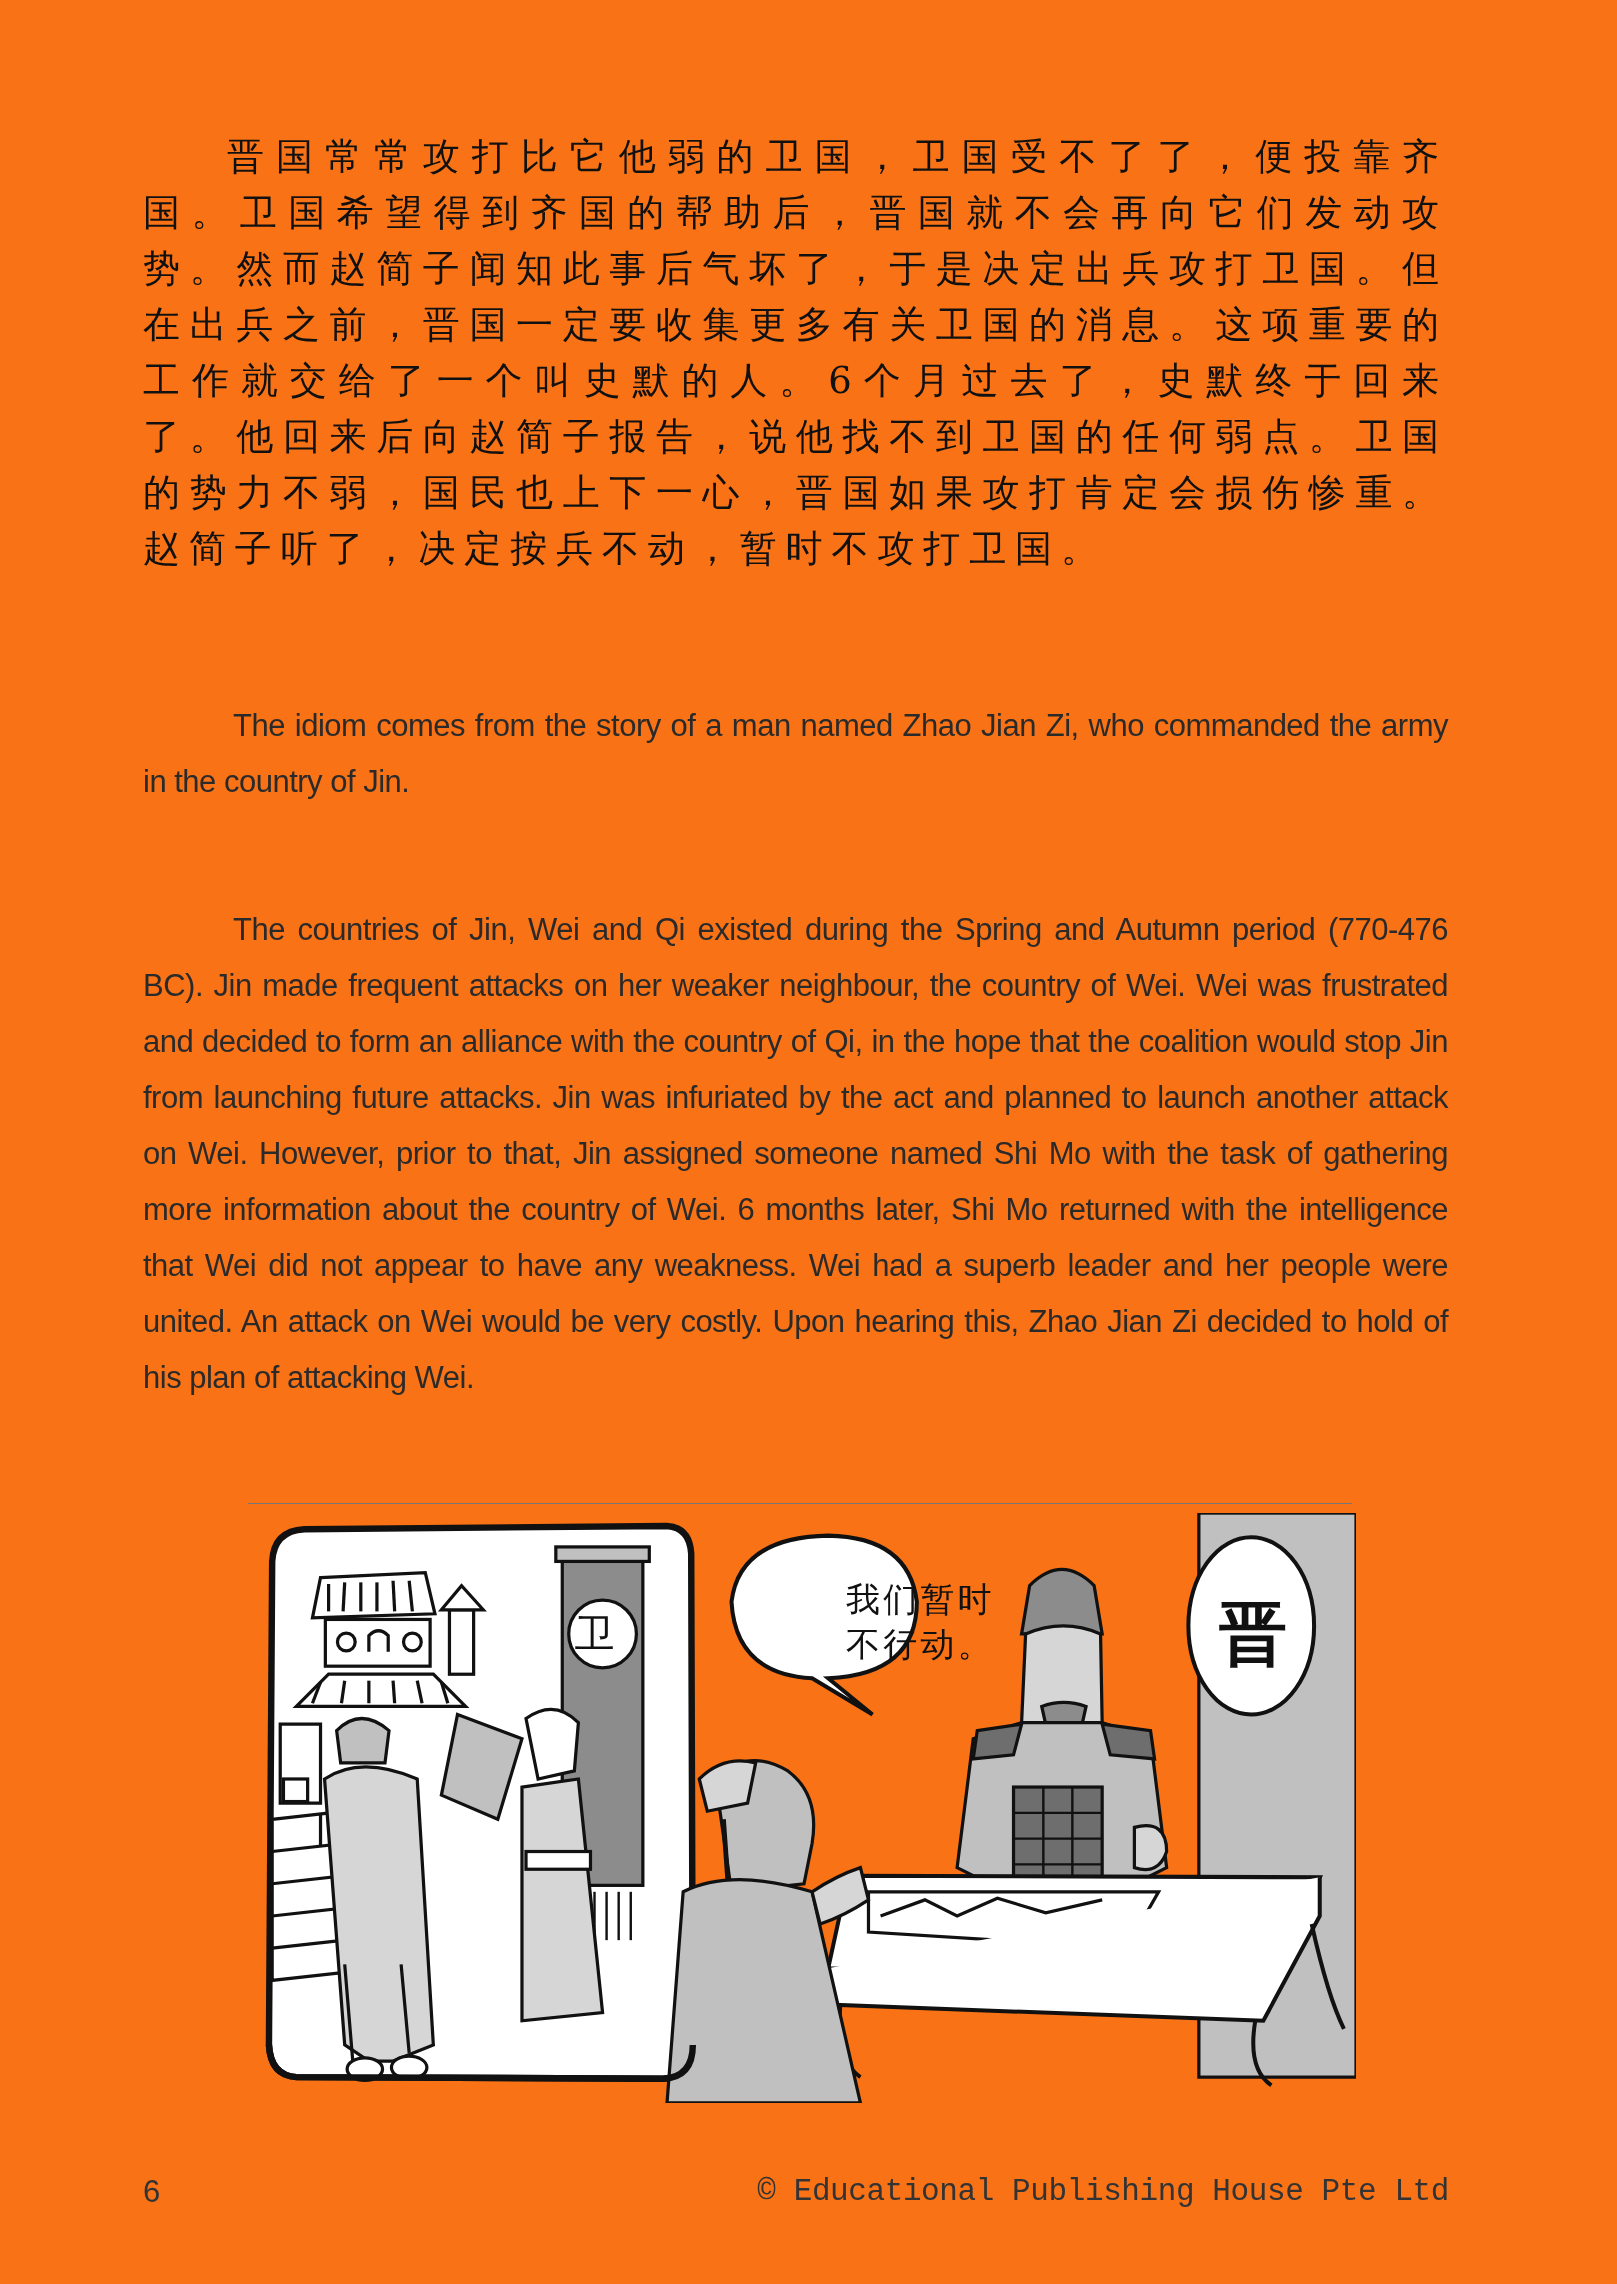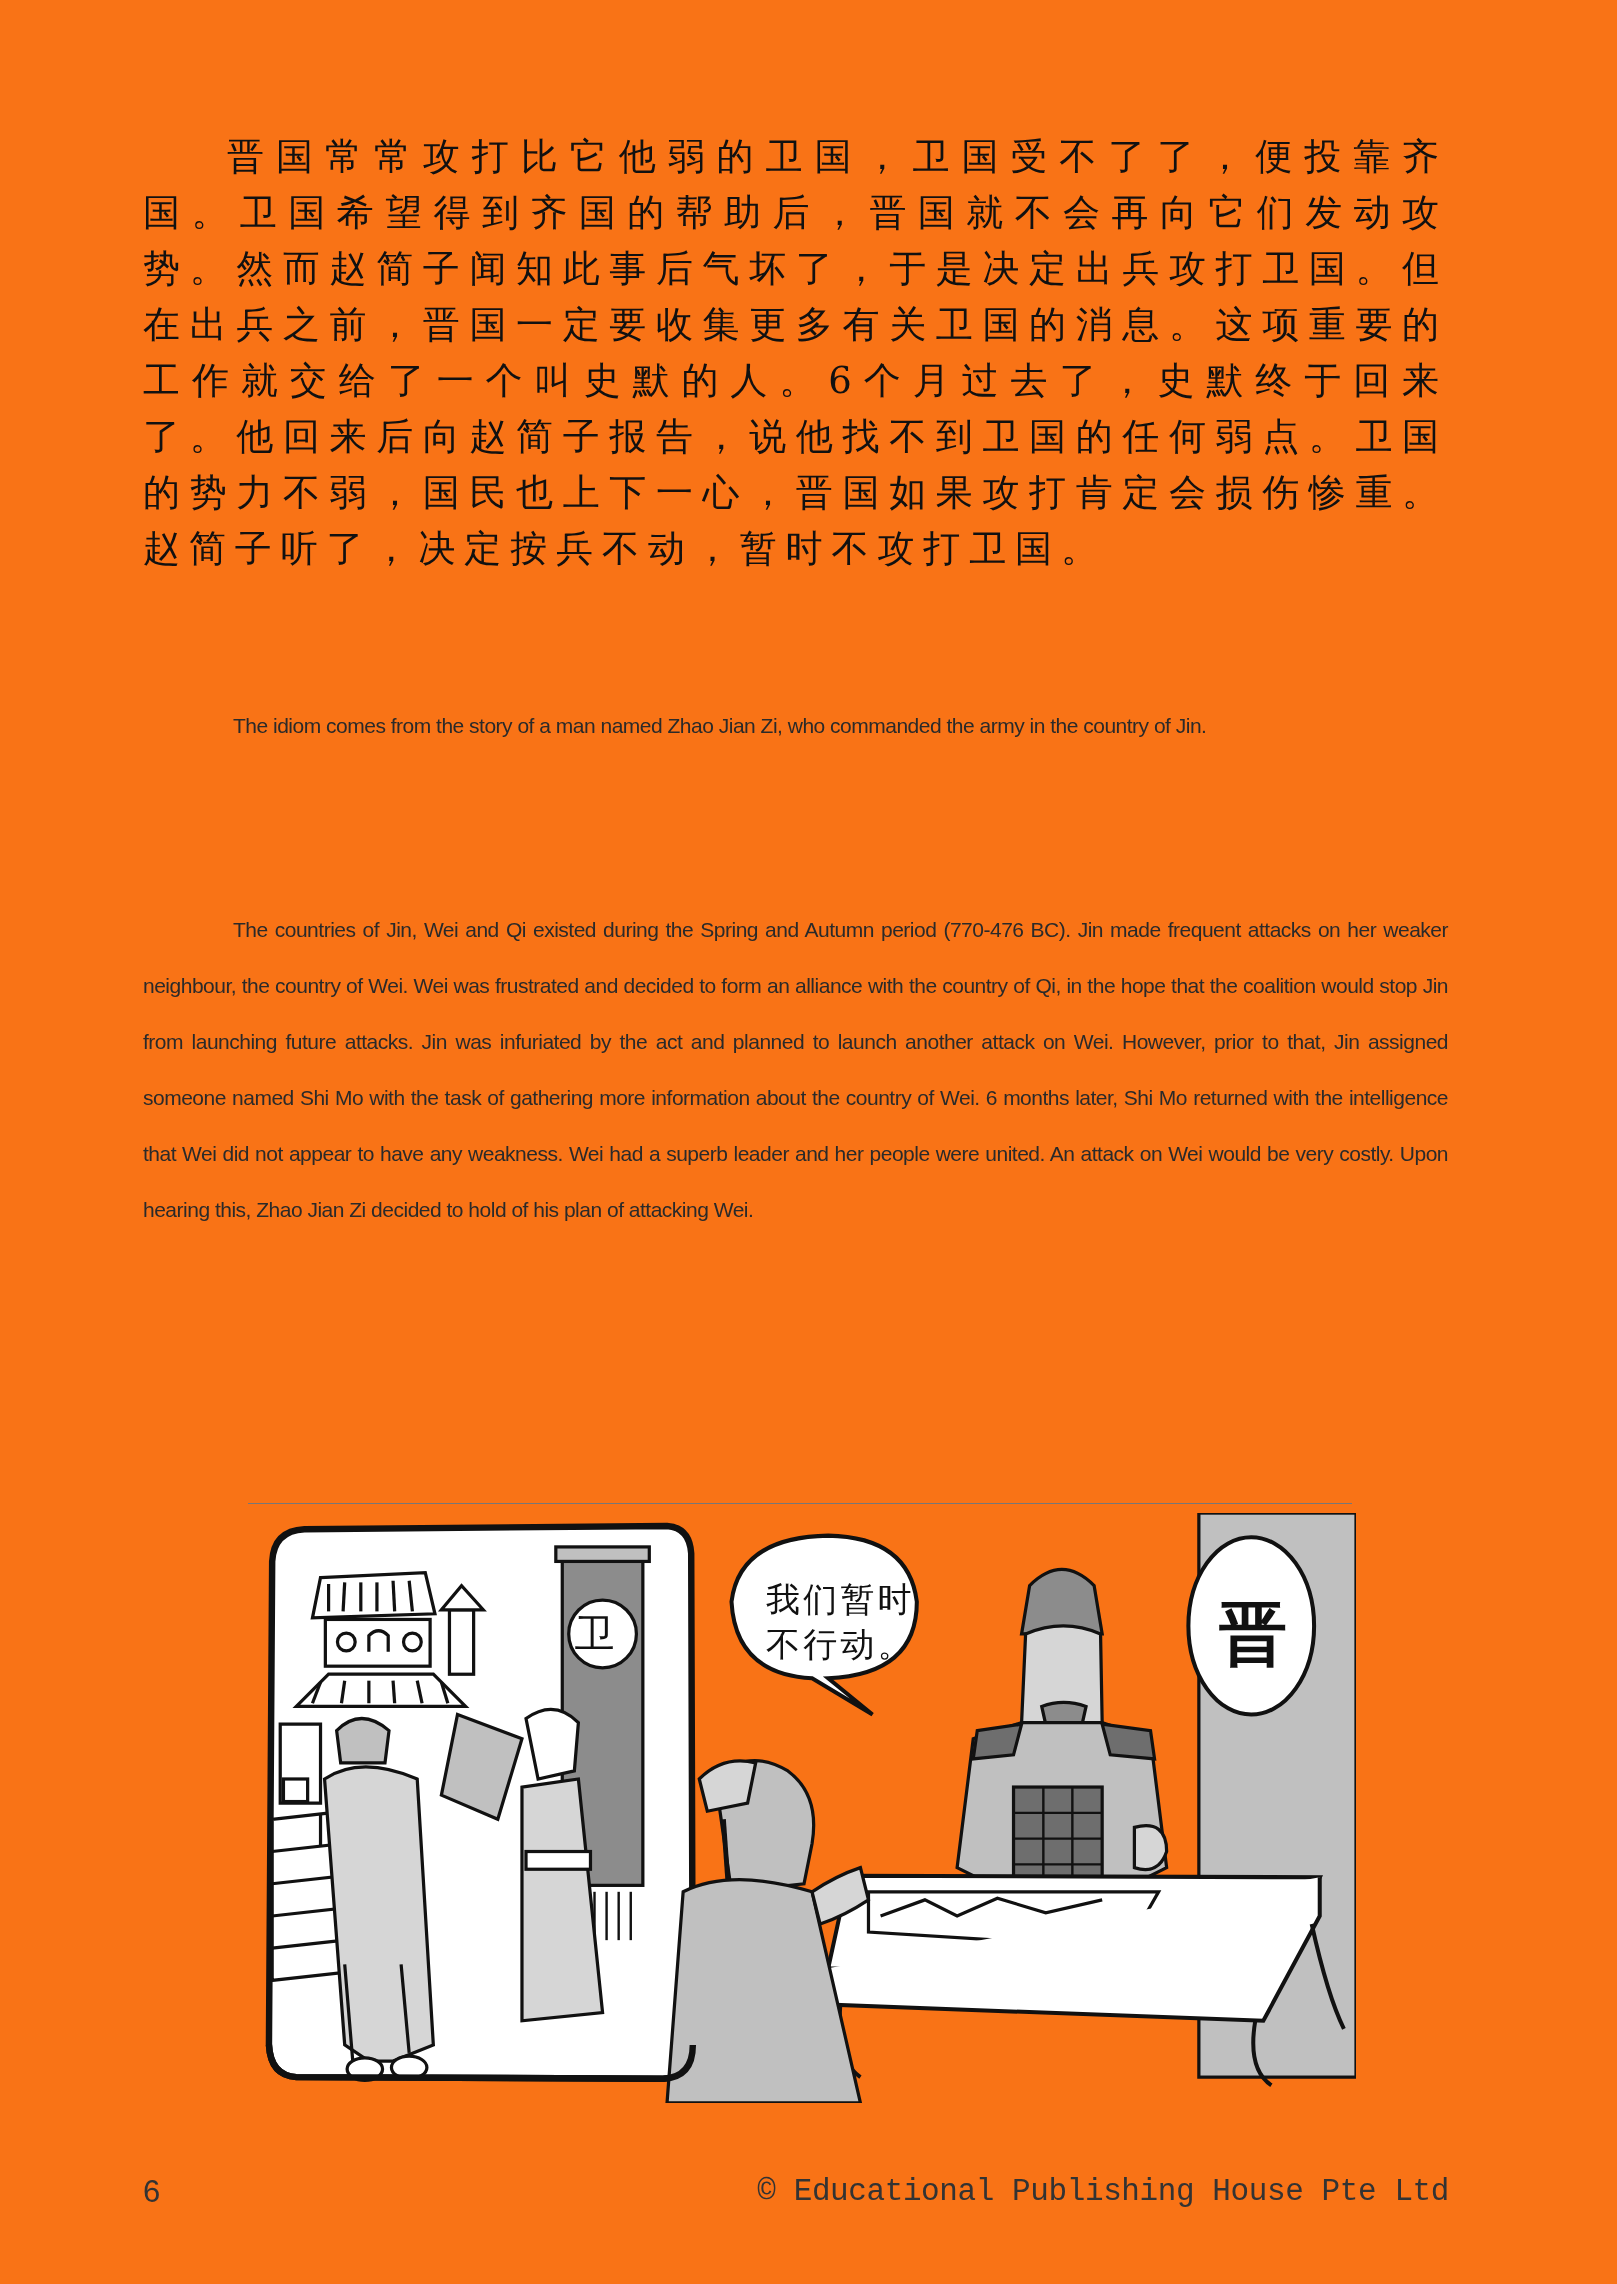--- a/index.html
+++ b/index.html
@@ -34,21 +34,21 @@
       text-indent: 84px;
       text-align: justify;
       color: #111111;
       margin: 0;
     }
     .en-para {
       position: absolute;
       left: 143px;
       width: 1305px;
       font-family: "Liberation Sans", "DejaVu Sans", sans-serif;
-      font-size: 21px;
+      font-size: 31px;
       line-height: 56px;
       text-indent: 90px;
       text-align: justify;
       color: #2a2a2a;
       margin: 0;
       font-weight: 300;
       letter-spacing: -0.5px;
     }
     .en-para.p1 { top: 698px; }
     .en-para.p2 { top: 902px; }
@@ -65,21 +65,21 @@
     .top-rule {
       position: absolute;
       left: 248px;
       top: 1503px;
       width: 1104px;
       height: 0;
       border-top: 1.6px solid #777777;
     }
     .bubble-text {
       position: absolute;
-      left: 766px;
+      left: 846px;
       top: 1577px;
       width: 177px;
       font-family: "DejaVu Sans", sans-serif;
       font-size: 34px;
       line-height: 45px;
       letter-spacing: 3.2px;
       color: #111;
     }
     .banner-char {
       position: absolute;

